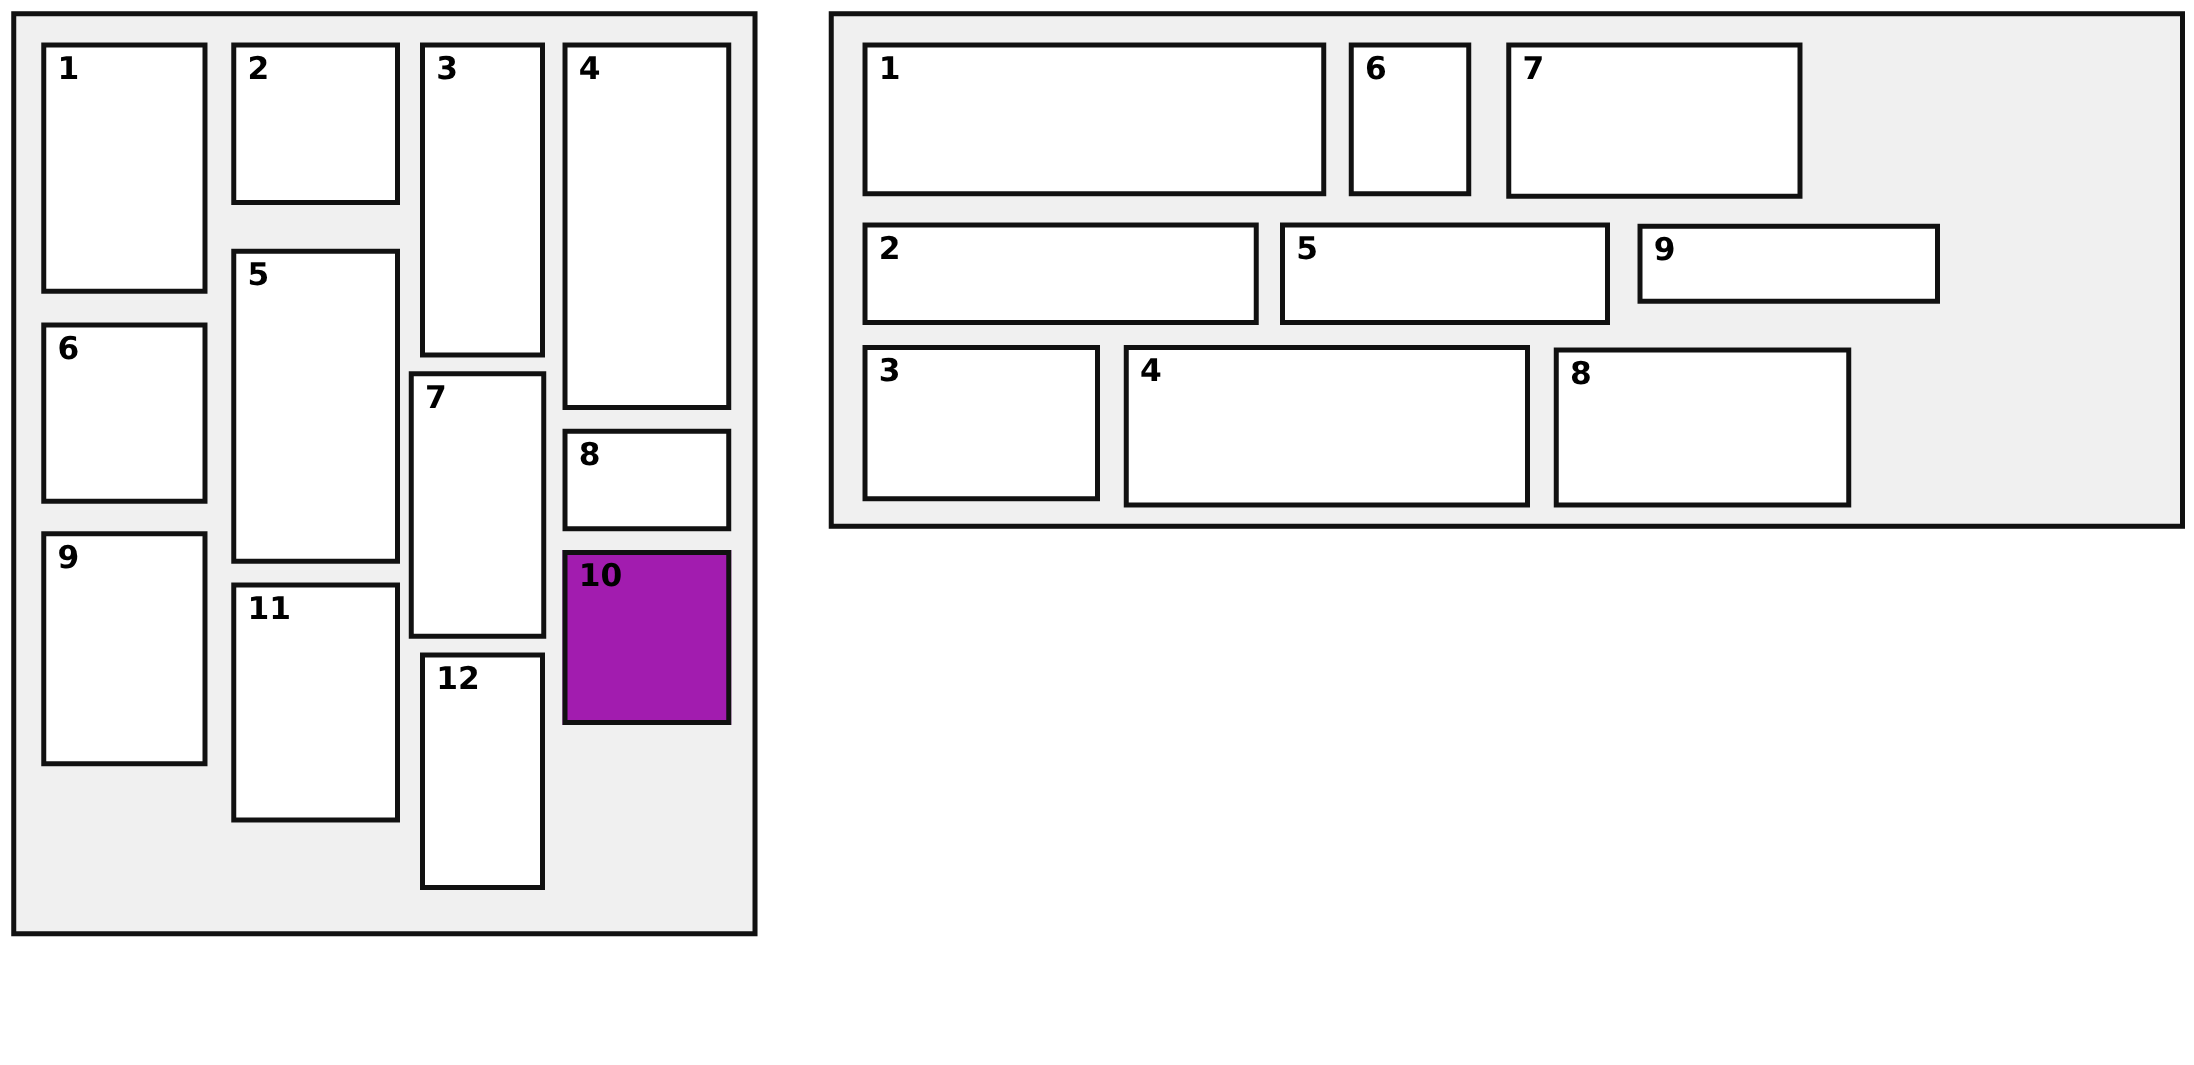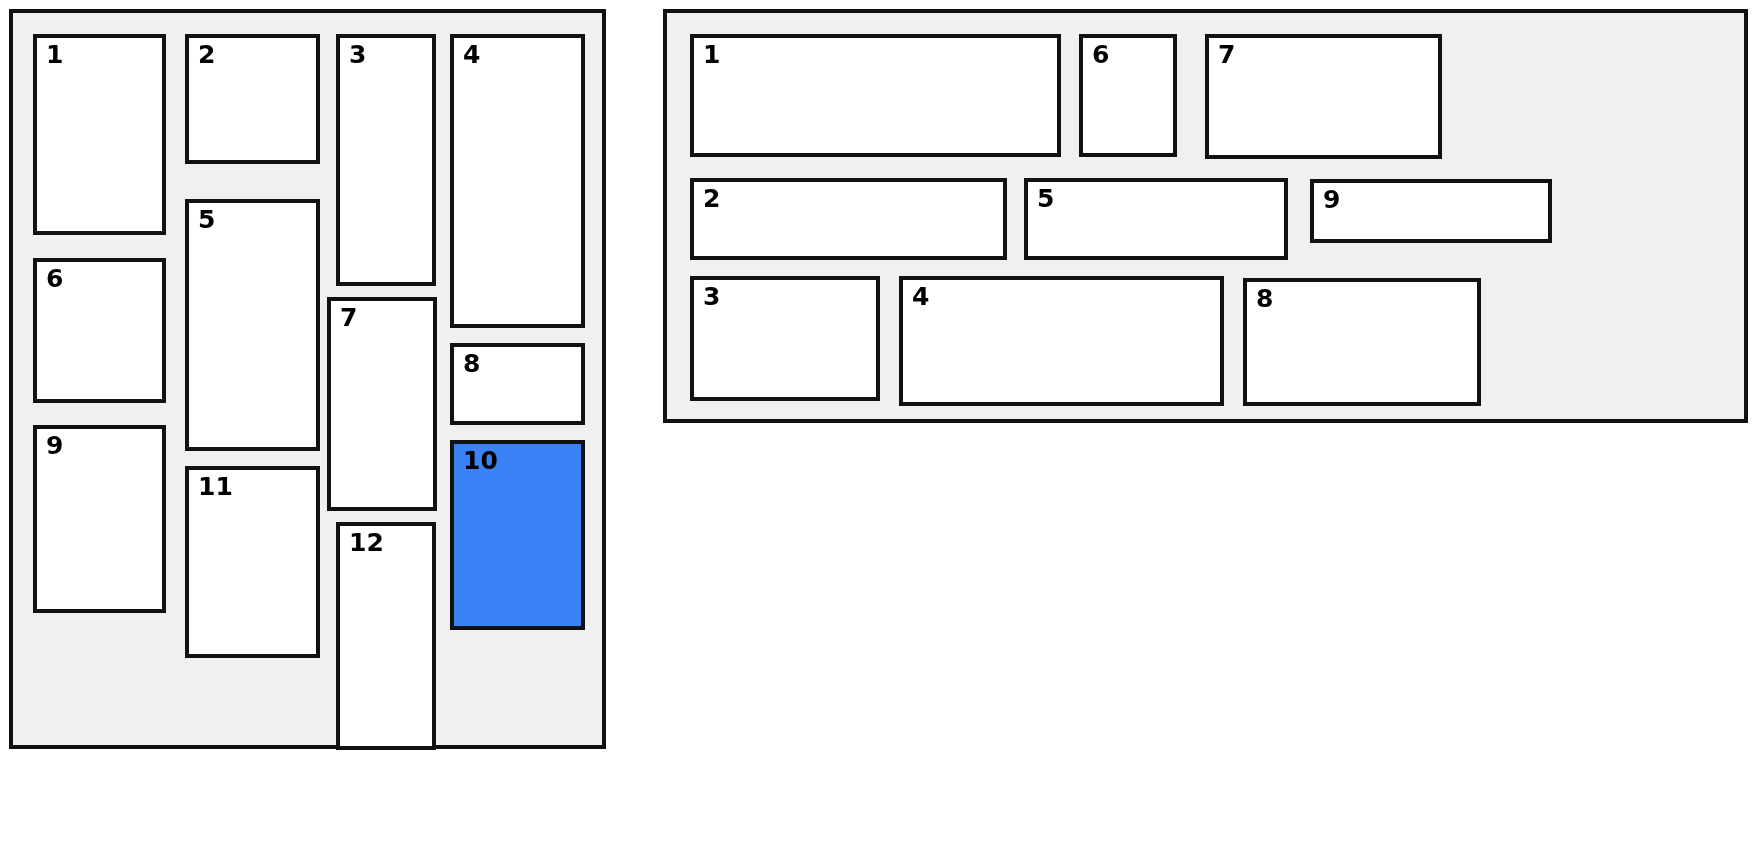--- a/index.html
+++ b/index.html
@@ -70,27 +70,27 @@
       </div>
       <div class="cell" style="left: 314px; top: 284px; width: 110px; height: 214px; background: rgb(255, 255, 255); border-color: rgb(17, 17, 17);">
         <span class="cell-label" style="color: rgb(0, 0, 0);">7</span>
       </div>
       <div class="cell" style="left: 437px; top: 330px; width: 135px; height: 82px; background: rgb(255, 255, 255); border-color: rgb(17, 17, 17);">
         <span class="cell-label" style="color: rgb(0, 0, 0);">8</span>
       </div>
       <div class="cell" style="left: 20px; top: 412px; width: 133px; height: 188px; background: rgb(255, 255, 255); border-color: rgb(17, 17, 17);">
         <span class="cell-label" style="color: rgb(0, 0, 0);">9</span>
       </div>
-      <div class="cell" style="left: 437px; top: 427px; width: 135px; height: 190px; background: #3b82f6; border-color: rgb(17, 17, 17);">
+      <div class="cell" style="left: 437px; top: 427px; width: 135px; height: 140px; background: #a21caf; border-color: rgb(17, 17, 17);">
         <span class="cell-label" style="color: rgb(0, 0, 0);">10</span>
       </div>
       <div class="cell" style="left: 172px; top: 453px; width: 135px; height: 192px; background: rgb(255, 255, 255); border-color: rgb(17, 17, 17); text-align: right;">
         <span class="cell-label" style="color: rgb(0, 0, 0);">11</span>
       </div>
-      <div class="cell" style="left: 323px; top: 509px; width: 100px; height: 228px; background: rgb(255, 255, 255); border-color: rgb(17, 17, 17);">
+      <div class="cell" style="left: 323px; top: 509px; width: 100px; height: 190px; background: rgb(255, 255, 255); border-color: rgb(17, 17, 17);">
         <span class="cell-label" style="color: rgb(0, 0, 0);">12</span>
       </div>
     </div>
     <div class="panel" style="left: 663px; top: 9px; width: 1085px; height: 414px; background: rgb(240, 240, 240); border-color: rgb(17, 17, 17);">
       <div class="cell" style="left: 23px; top: 21px; width: 371px; height: 123px; background: rgb(255, 255, 255); border-color: rgb(17, 17, 17);">
         <span class="cell-label" style="color: rgb(0, 0, 0);">1</span>
       </div>
       <div class="cell" style="left: 412px; top: 21px; width: 98px; height: 123px; background: rgb(255, 255, 255); border-color: rgb(17, 17, 17);">
         <span class="cell-label" style="color: rgb(0, 0, 0);">6</span>
       </div>

